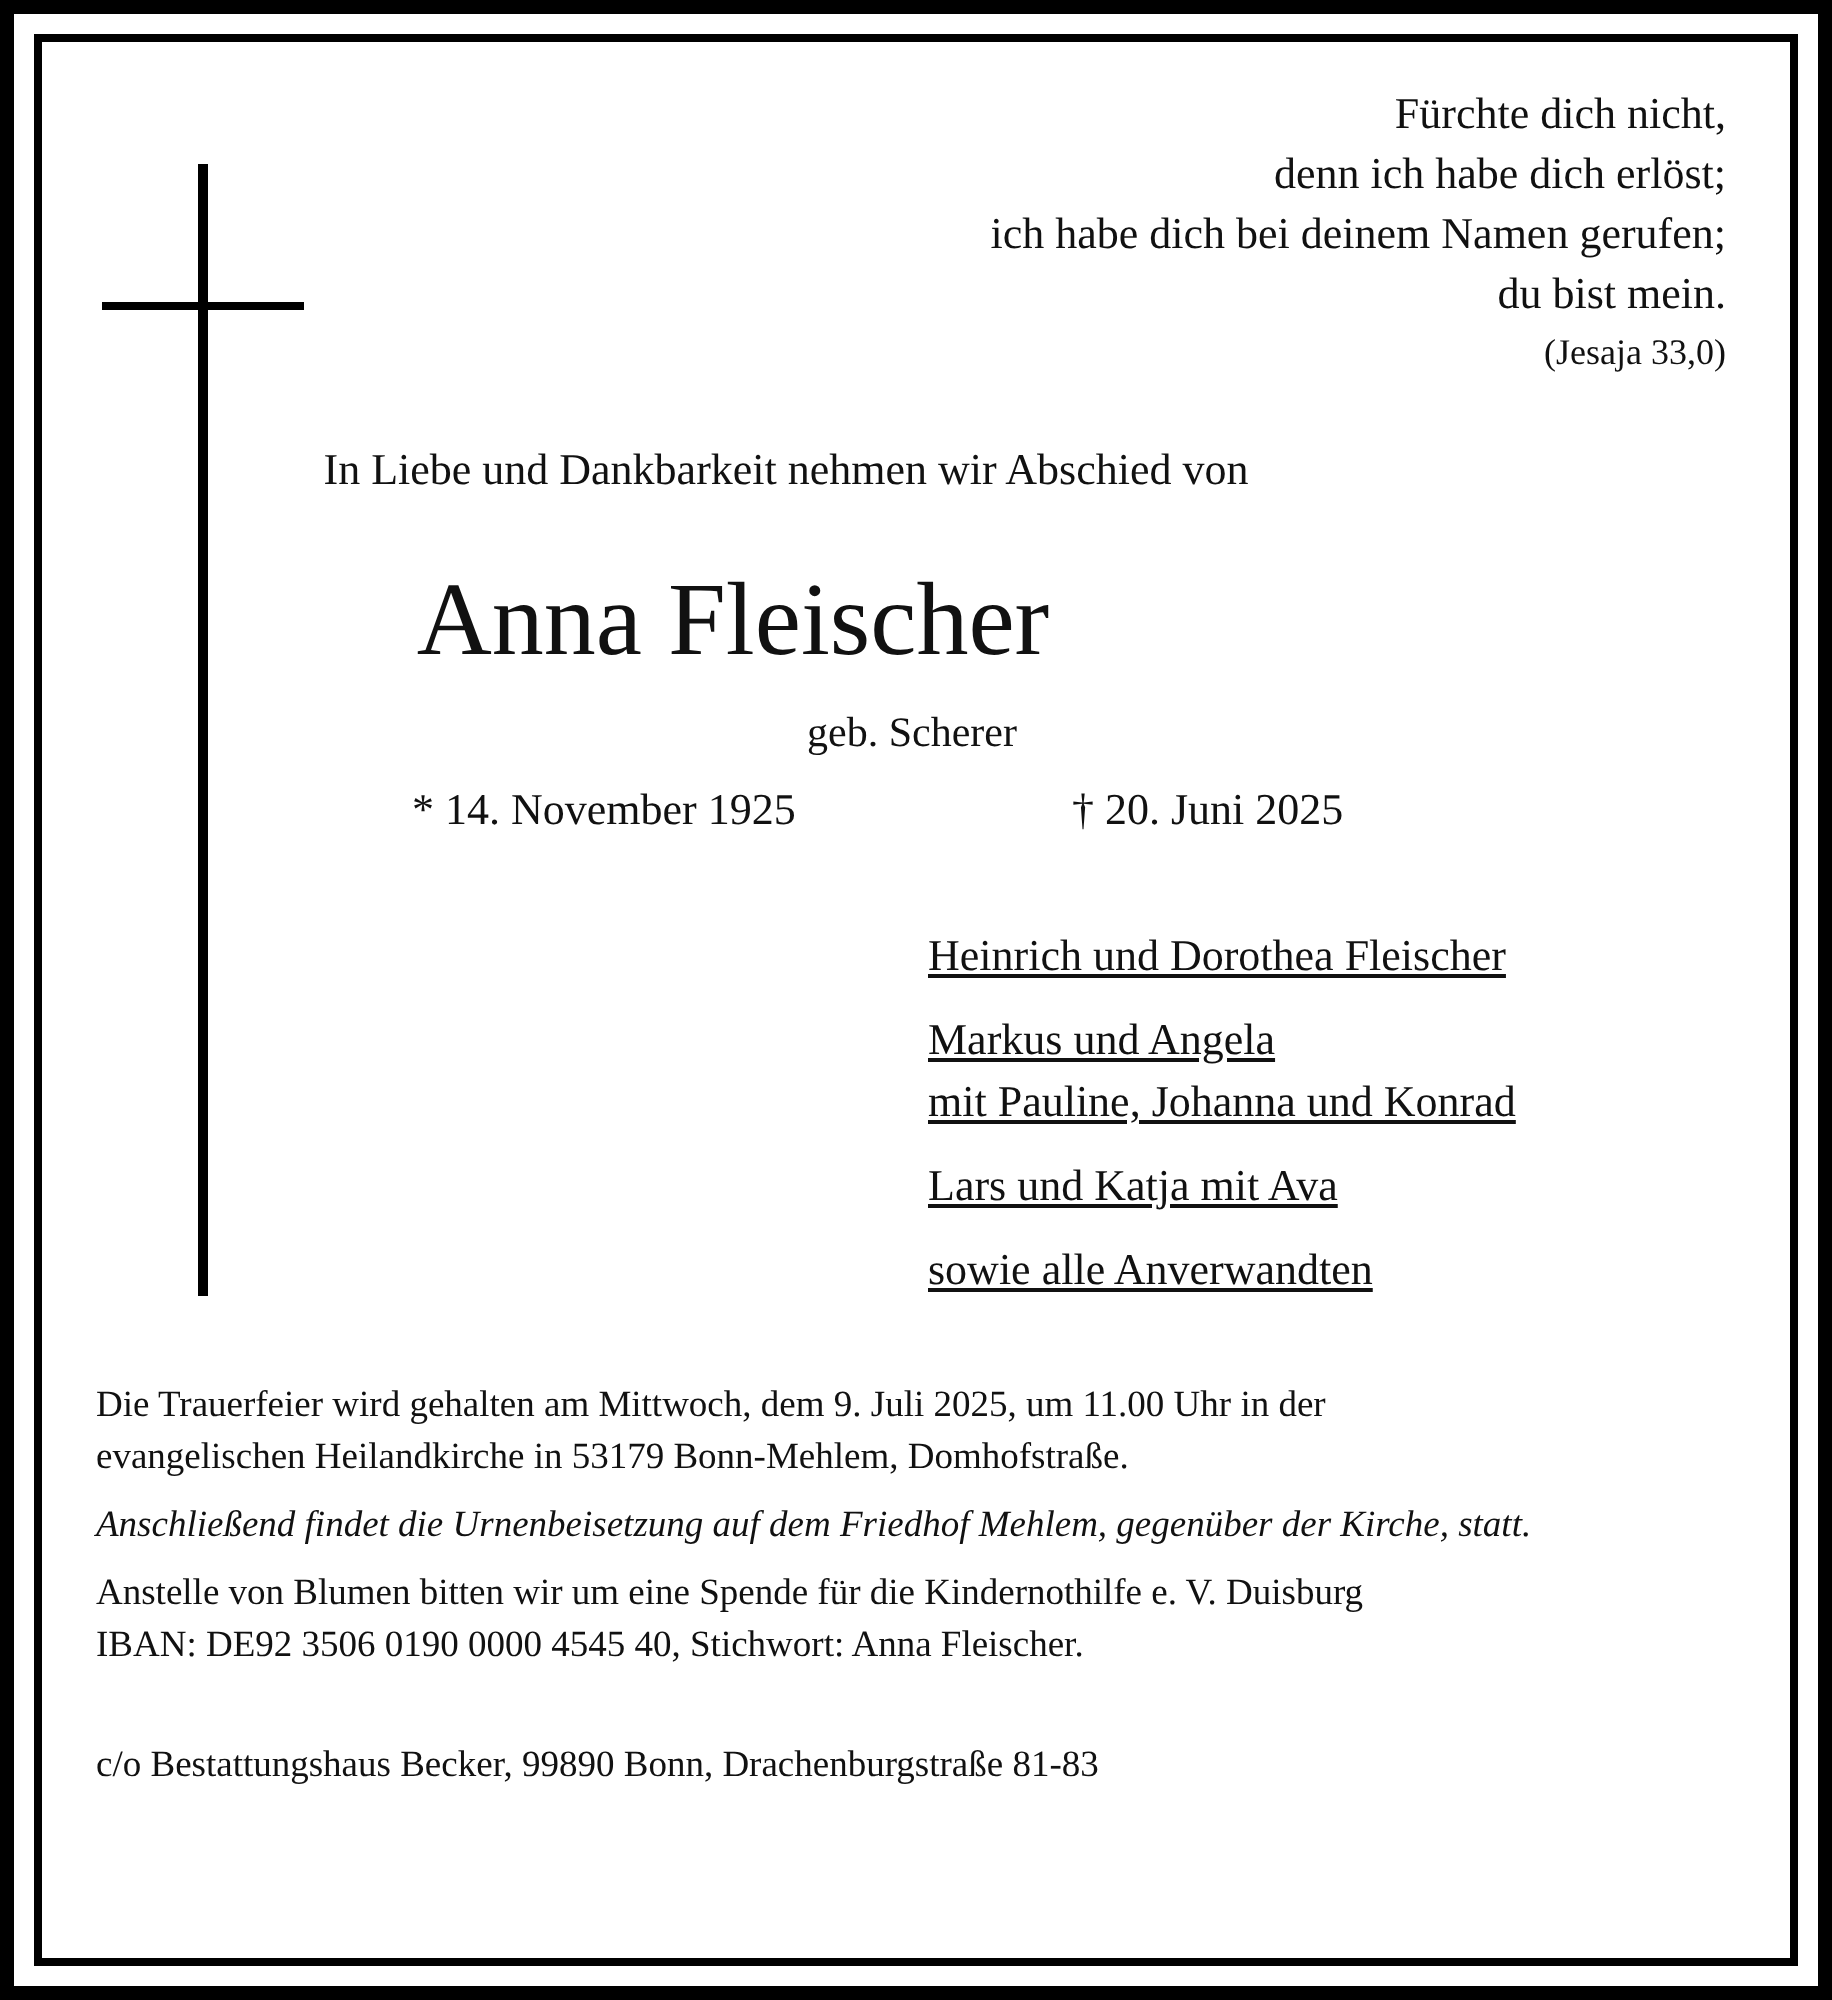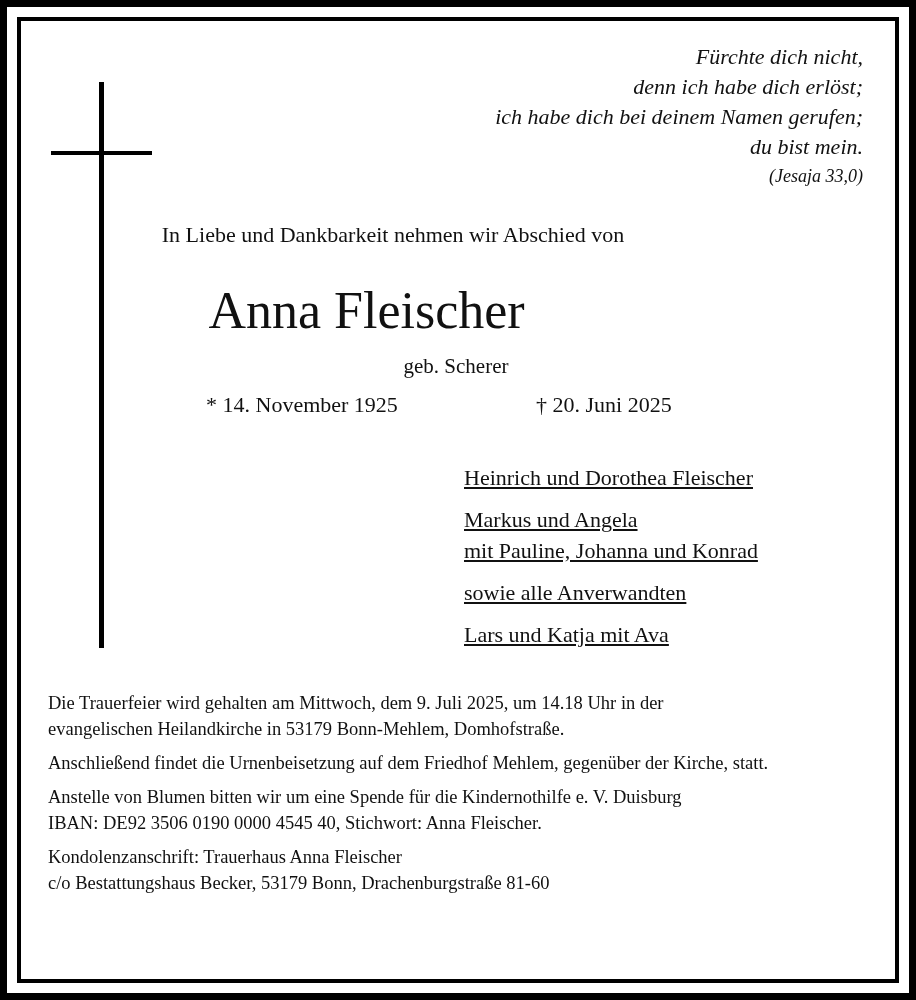--- a/index.html
+++ b/index.html
@@ -1,33 +1,33 @@
 <!DOCTYPE html>
 <html><head>
 <meta charset="utf-8">
 <style>
   html, body { margin:0; padding:0; background:#000; }
   body { width:916px; height:1000px; position:relative; overflow:hidden; font-family:"Liberation Serif","DejaVu Serif",serif; color:#111; }
   .outer { position:absolute; left:7px; top:7px; width:902px; height:986px; background:#fff; }
   .inner { position:absolute; left:10px; top:10px; right:10px; bottom:10px; border:4px solid #000; background:#fff; box-sizing:border-box; }
   .cross-v { position:absolute; left:99px; top:82px; width:5px; height:566px; background:#000; }
   .cross-h { position:absolute; left:51px; top:151px; width:101px; height:4px; background:#000; }
-  .verse { position:absolute; right:53px; top:42px; text-align:right; font-style:italic; font-size:22px; line-height:30px; }
+  .verse { position:absolute; right:53px; top:42px; text-align:right; font-size:22px; line-height:30px; }
   .verse .ref { font-size:18px; line-height:28px; }
   .intro { position:absolute; left:0; width:788px; text-align:center; top:222px; font-size:22px; }
   .intro span { margin-left:-2px; }
   .name { position:absolute; left:0; width:735px; text-align:center; top:280px; font-size:52px; line-height:62px; }
   .name span { margin-left:-2px; }
   .maiden { position:absolute; left:0; width:912px; text-align:center; top:354px; font-size:21px; }
   .dates { position:absolute; top:392px; font-size:22px; }
   .family { position:absolute; left:464px; top:462px; font-size:22px; line-height:31px;text-decoration:underline; }
   .family p { margin:0 0 11px 0; }
   .info { position:absolute; left:48px; right:62px; top:690px; font-size:18.5px; line-height:26px; }
   .info p { margin:0 0 8px 0; }
-  .just { text-align:justify; }
+  .just { text-align:justify;font-style:italic; }
 </style>
 </head>
 <body>
 
 <div class="outer">
   <div class="inner"></div>
 </div>
 
 <div class="cross-v"></div>
 <div class="cross-h"></div>
@@ -42,22 +42,22 @@
 
 <div class="intro"><span>In Liebe und Dankbarkeit nehmen wir Abschied von</span></div>
 <div class="name"><span>Anna Fleischer</span></div>
 <div class="maiden">geb. Scherer</div>
 <div class="dates" style="left:206px;">* 14. November 1925</div>
 <div class="dates" style="left:536px;">† 20. Juni 2025</div>
 
 <div class="family">
   <p>Heinrich und Dorothea Fleischer</p>
   <p><span>Markus und Angela</span><br><span>mit Pauline, Johanna und Konrad</span></p>
+  <p>Lars und Katja mit Ava</p>
   <p>sowie alle Anverwandten</p>
-  <p>Lars und Katja mit Ava</p>
 </div>
 
 <div class="info">
-  <p><span>Die Trauerfeier wird gehalten am Mittwoch, dem 9. Juli 2025, um 14.18 Uhr in der</span><br><span>evangelischen Heilandkirche in 53179 Bonn-Mehlem, Domhofstraße.</span></p>
+  <p><span>Die Trauerfeier wird gehalten am Mittwoch, dem 9. Juli 2025, um 11.00 Uhr in der</span><br><span>evangelischen Heilandkirche in 53179 Bonn-Mehlem, Domhofstraße.</span></p>
   <p class="just">Anschließend findet die Urnenbeisetzung auf dem Friedhof Mehlem, gegenüber der Kirche, statt.</p>
   <p><span>Anstelle von Blumen bitten wir um eine Spende für die Kindernothilfe e. V. Duisburg</span><br><span>IBAN: DE92 3506 0190 0000 4545 40, Stichwort: Anna Fleischer.</span></p>
-  <p><span>Kondolenzanschrift: Trauerhaus Anna Fleischer</span><br><span>c/o Bestattungshaus Becker, 53179 Bonn, Drachenburgstraße 81-60</span></p>
+  <p><br><span>c/o Bestattungshaus Becker, 99890 Bonn, Drachenburgstraße 81-83</span></p>
 </div>
 
 </body></html>

